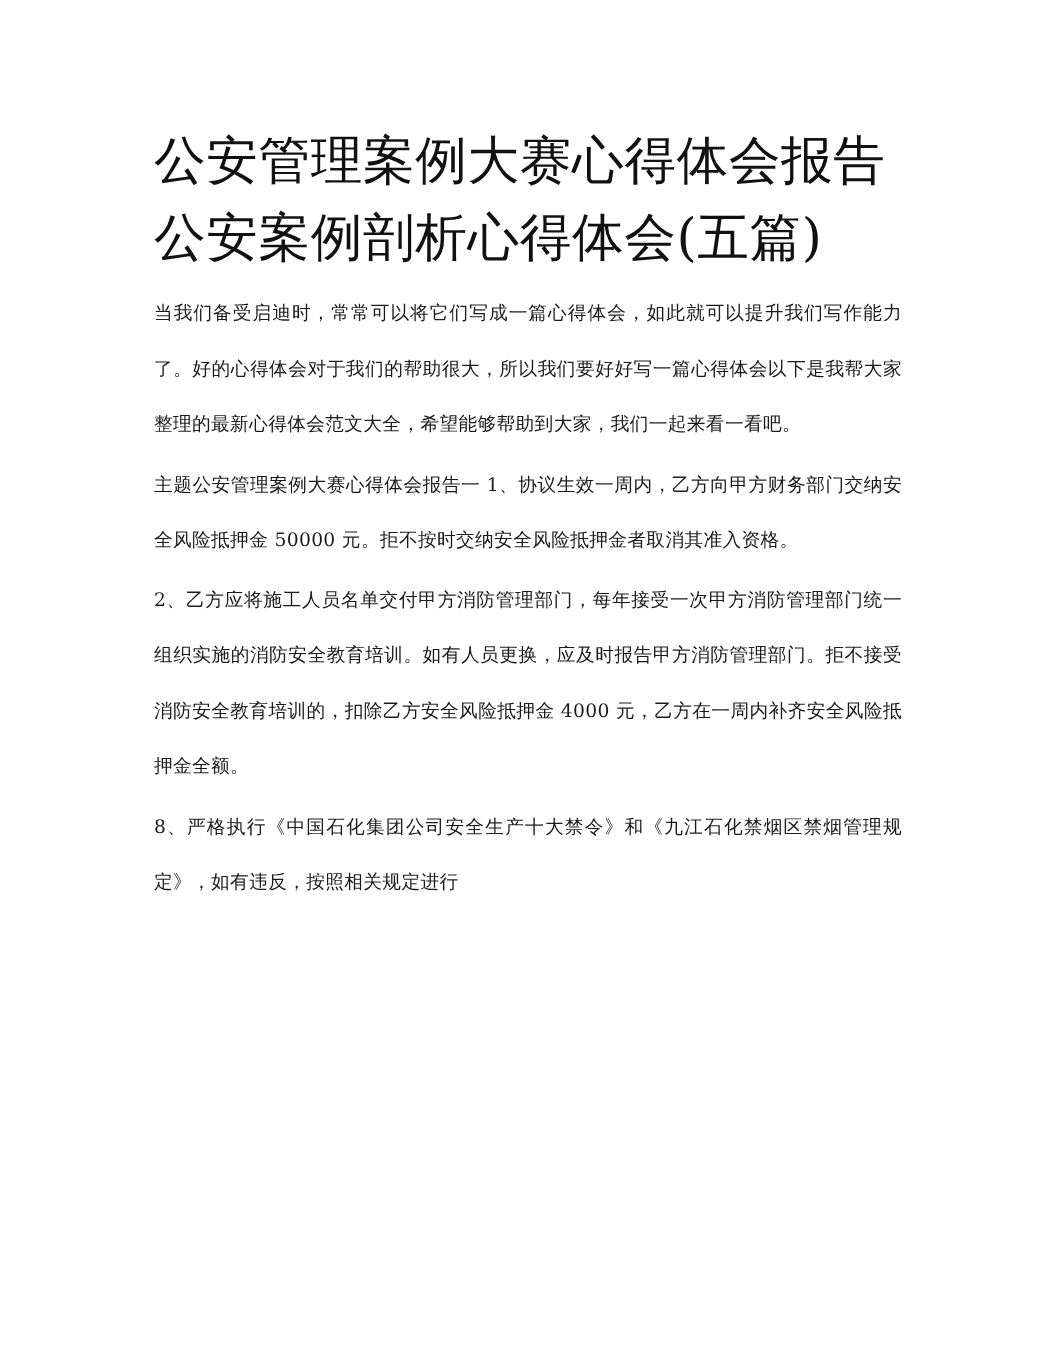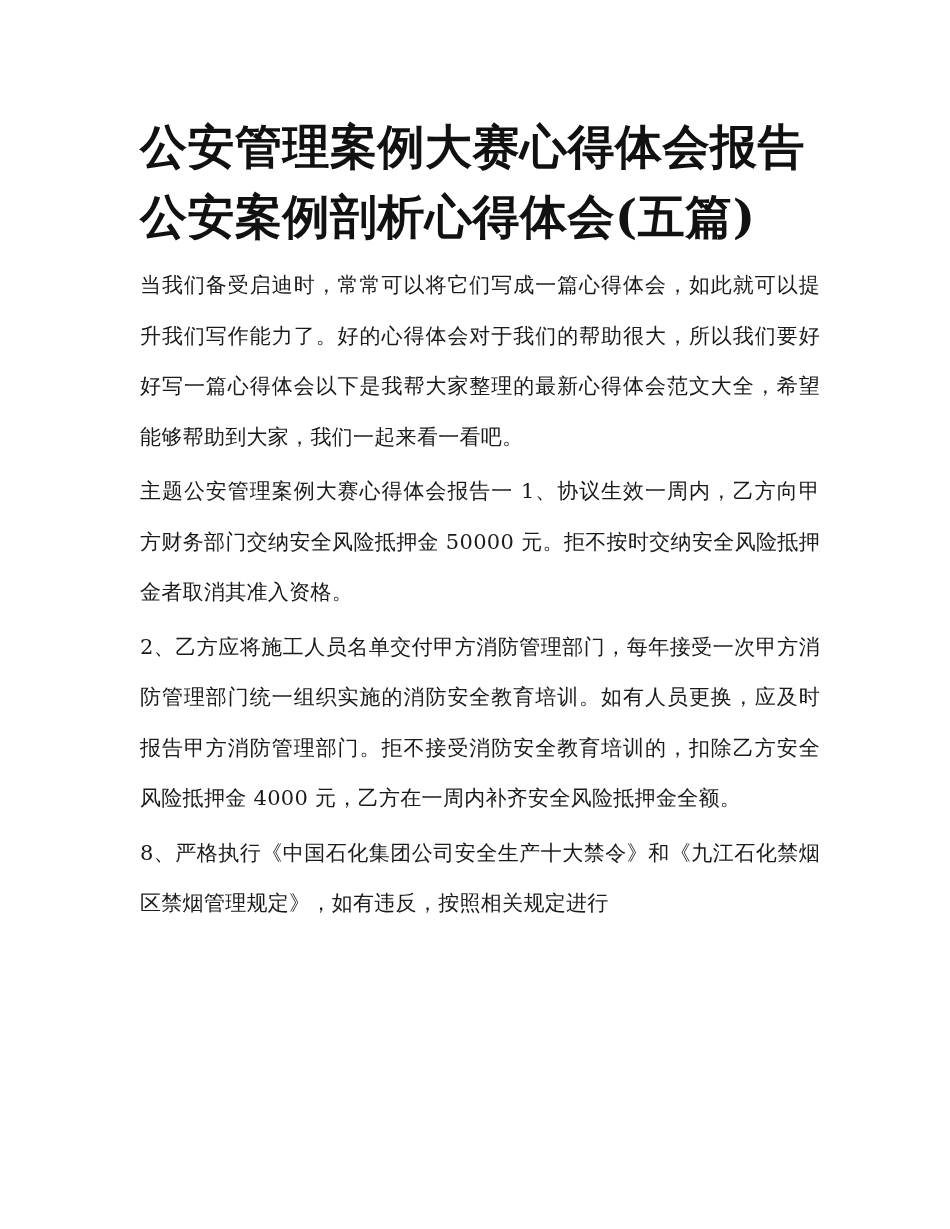--- a/index.html
+++ b/index.html
@@ -18,31 +18,31 @@
     .page {
       position: absolute;
       left: 140px;
       top: 112px;
       width: 680px;
     }
     .title {
       margin: 0;
       font-size: 47px;
       line-height: 70px;
-      font-weight: bold;
+      font-weight: normal;
       letter-spacing: 0.5px;
       color: #111;
       word-break: break-all;
     }
     .body {
       margin-top: 8px;
     }
     .para {
       margin: 0 0 4px 0;
-      font-size: 21px;
+      font-size: 17px;
       line-height: 50.5px;
       letter-spacing: 0.3px;
       color: #1a1a1a;
       text-align: justify;
       word-break: break-all;
     }
   </style>
 </head>
 <body>
 

